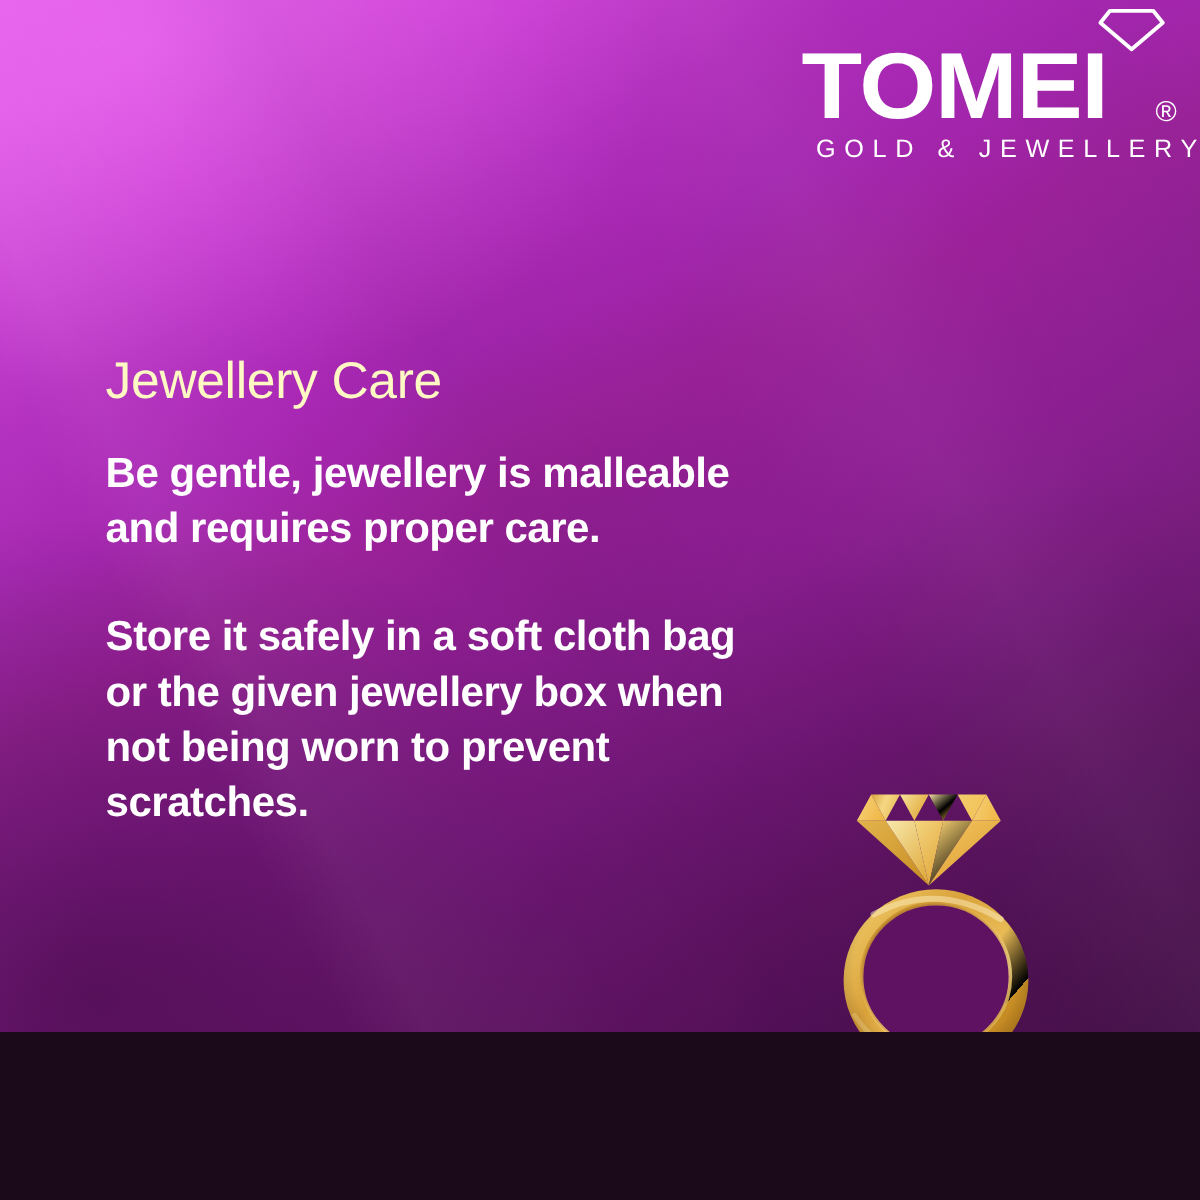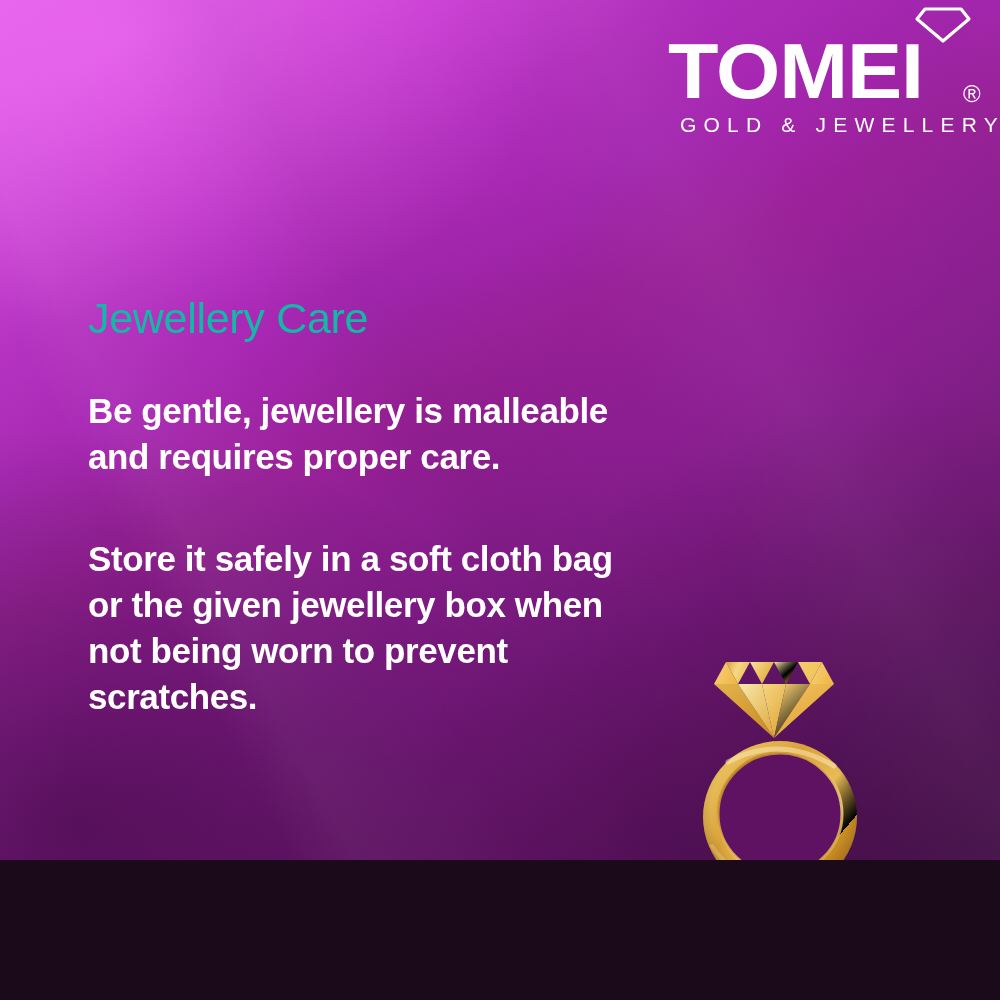--- a/index.html
+++ b/index.html
@@ -150,37 +150,37 @@
   }
 
   
   .copy {
     position: absolute;
     left: 88px;
     top: 292px;
     width: 560px;
   }
   .headline {
-    color: #14b8a6;
+    color: #fef9c3;
     font-size: 43px;
     line-height: 52px;
     font-weight: 400;
     letter-spacing: -0.3px;
     margin: 0;
   }
   .para {
     color: #ffffff;
     font-size: 35px;
     line-height: 46px;
     font-weight: 700;
     letter-spacing: -0.4px;
     margin: 0;
   }
-  .para-1 { margin-top: 44px; }
-  .para-2 { margin-top: 56px; }
+  .para-1 { margin-top: 28px; }
+  .para-2 { margin-top: 44px; }
 
   
   .ring-art {
     position: absolute;
     left: 694px;
     top: 650px;
     width: 178px;
     height: 250px;
   }
 </style>

